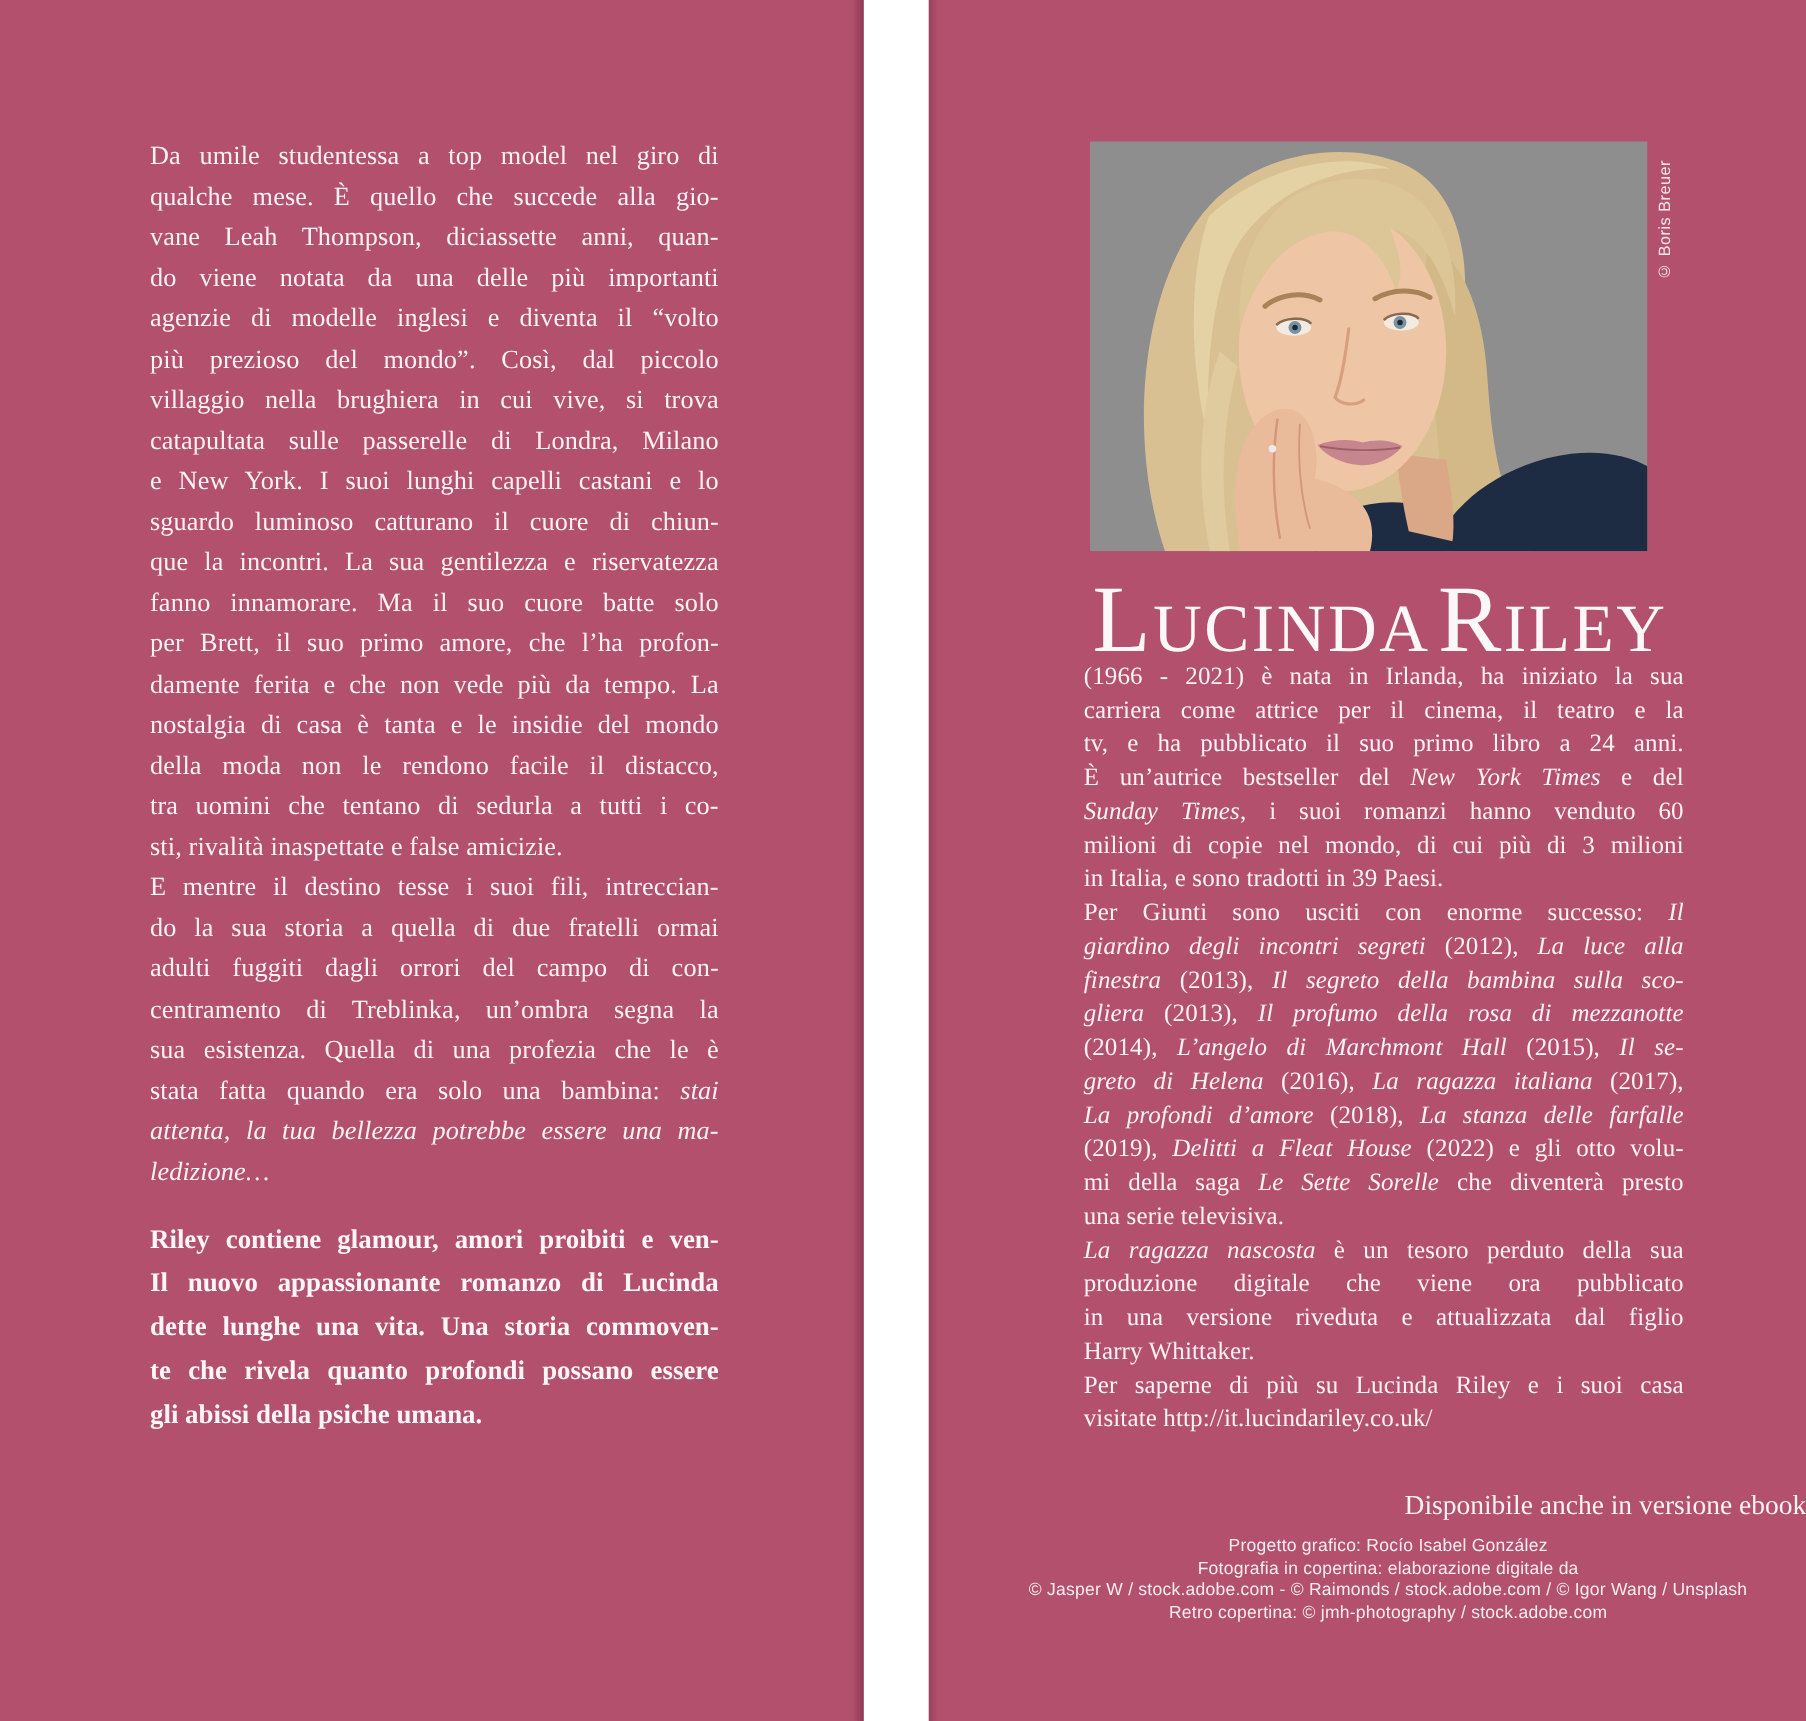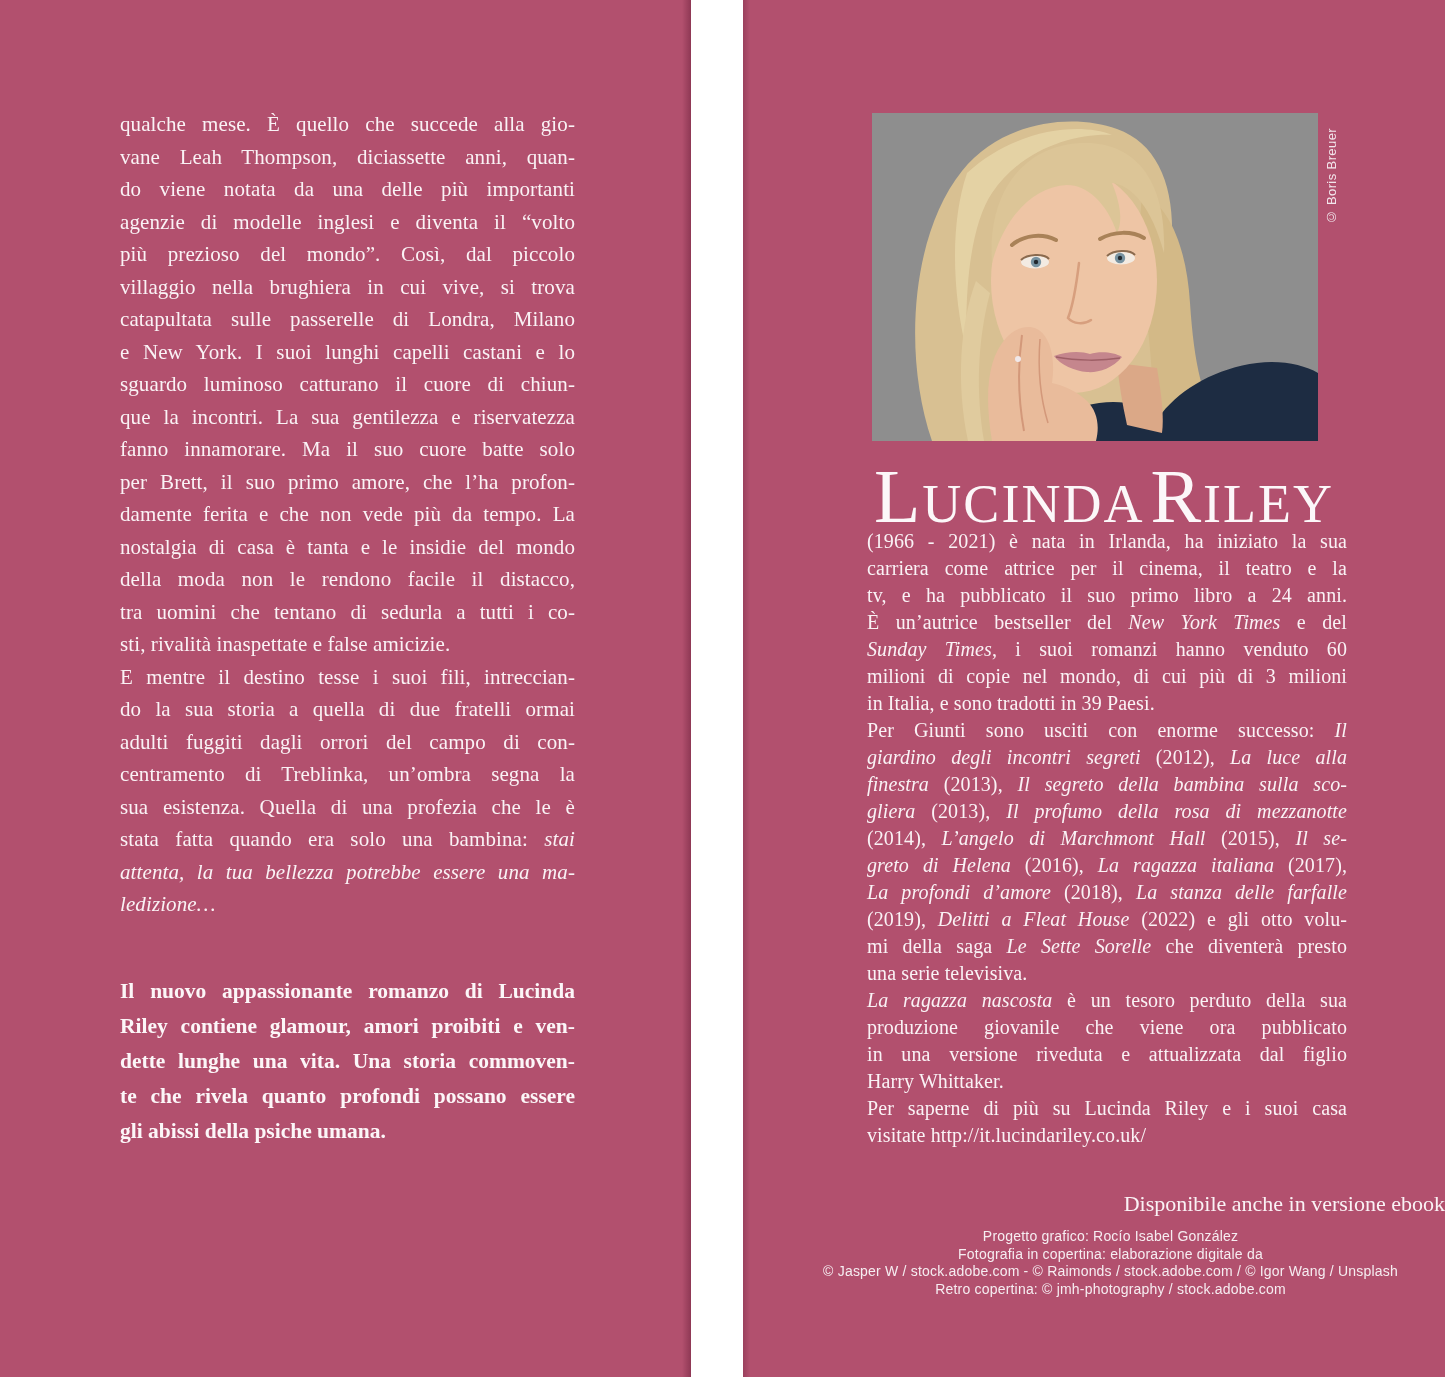--- a/index.html
+++ b/index.html
@@ -68,20 +68,21 @@
     font-family:"Liberation Sans", sans-serif;
     font-size:14px;line-height:17.6px;letter-spacing:0.2px;color:#f6edf1;padding-left:33px;
   }
   i{font-style:italic;}
 </style>
 </head>
 <body>
 
 <div class="panel back-cover">
   <div class="synopsis jblock">
+      <div class="ln"><span>Da umile studentessa a top model nel giro di</span></div>
       <div class="ln"><span>qualche mese. È quello che succede alla gio-</span></div>
       <div class="ln"><span>vane Leah Thompson, diciassette anni, quan-</span></div>
       <div class="ln"><span>do viene notata da una delle più importanti</span></div>
       <div class="ln"><span>agenzie di modelle inglesi e diventa il “volto</span></div>
       <div class="ln"><span>più prezioso del mondo”. Così, dal piccolo</span></div>
       <div class="ln"><span>villaggio nella brughiera in cui vive, si trova</span></div>
       <div class="ln"><span>catapultata sulle passerelle di Londra, Milano</span></div>
       <div class="ln"><span>e New York. I suoi lunghi capelli castani e lo</span></div>
       <div class="ln"><span>sguardo luminoso catturano il cuore di chiun-</span></div>
       <div class="ln"><span>que la incontri. La sua gentilezza e riservatezza</span></div>
@@ -95,22 +96,22 @@
       <div class="ln"><span>E mentre il destino tesse i suoi fili, intreccian-</span></div>
       <div class="ln"><span>do la sua storia a quella di due fratelli ormai</span></div>
       <div class="ln"><span>adulti fuggiti dagli orrori del campo di con-</span></div>
       <div class="ln"><span>centramento di Treblinka, un’ombra segna la</span></div>
       <div class="ln"><span>sua esistenza. Quella di una profezia che le è</span></div>
       <div class="ln"><span>stata fatta quando era solo una bambina: </span><i>stai</i></div>
       <div class="ln"><i>attenta, la tua bellezza potrebbe essere una ma-</i></div>
       <div class="ln end"><i>ledizione…</i></div>
     </div>
   <div class="tagline jblock">
+      <div class="ln"><span>Riley contiene glamour, amori proibiti e ven-</span></div>
       <div class="ln"><span>Il nuovo appassionante romanzo di Lucinda</span></div>
-      <div class="ln"><span>Riley contiene glamour, amori proibiti e ven-</span></div>
       <div class="ln"><span>dette lunghe una vita. Una storia commoven-</span></div>
       <div class="ln"><span>te che rivela quanto profondi possano essere</span></div>
       <div class="ln end"><span>gli abissi della psiche umana.</span></div>
     </div>
 </div>
 
 <div class="panel flap">
 
   <div class="photo-wrap">
     <svg viewBox="0 0 446 328" preserveAspectRatio="none">
@@ -178,21 +179,21 @@
       <div class="ln"><i>giardino degli incontri segreti</i><span> (2012), </span><i>La luce alla</i></div>
       <div class="ln"><i>finestra</i><span> (2013), </span><i>Il segreto della bambina sulla sco-</i></div>
       <div class="ln"><i>gliera</i><span> (2013), </span><i>Il profumo della rosa di mezzanotte</i></div>
       <div class="ln"><span>(2014), </span><i>L’angelo di Marchmont Hall</i><span> (2015), </span><i>Il se-</i></div>
       <div class="ln"><i>greto di Helena</i><span> (2016), </span><i>La ragazza italiana</i><span> (2017),</span></div>
       <div class="ln"><i>La profondi d’amore</i><span> (2018), </span><i>La stanza delle farfalle</i></div>
       <div class="ln"><span>(2019), </span><i>Delitti a Fleat House</i><span> (2022) e gli otto volu-</span></div>
       <div class="ln"><span>mi della saga </span><i>Le Sette Sorelle</i><span> che diventerà presto</span></div>
       <div class="ln end"><span>una serie televisiva.</span></div>
       <div class="ln"><i>La ragazza nascosta</i><span> è un tesoro perduto della sua</span></div>
-      <div class="ln"><span>produzione giovanile che viene ora pubblicato</span></div>
+      <div class="ln"><span>produzione digitale che viene ora pubblicato</span></div>
       <div class="ln"><span>in una versione riveduta e attualizzata dal figlio</span></div>
       <div class="ln end"><span>Harry Whittaker.</span></div>
       <div class="ln"><span>Per saperne di più su Lucinda Riley e i suoi casa</span></div>
       <div class="ln end"><span>visitate http://it.lucindariley.co.uk/</span></div>
     </div>
 
   <div class="footer">
     <div class="ebook">Disponibile anche in versione ebook</div>
     <div class="credits cblock">
         <div class="ln"><span>Progetto grafico: Rocío Isabel González</span></div>

